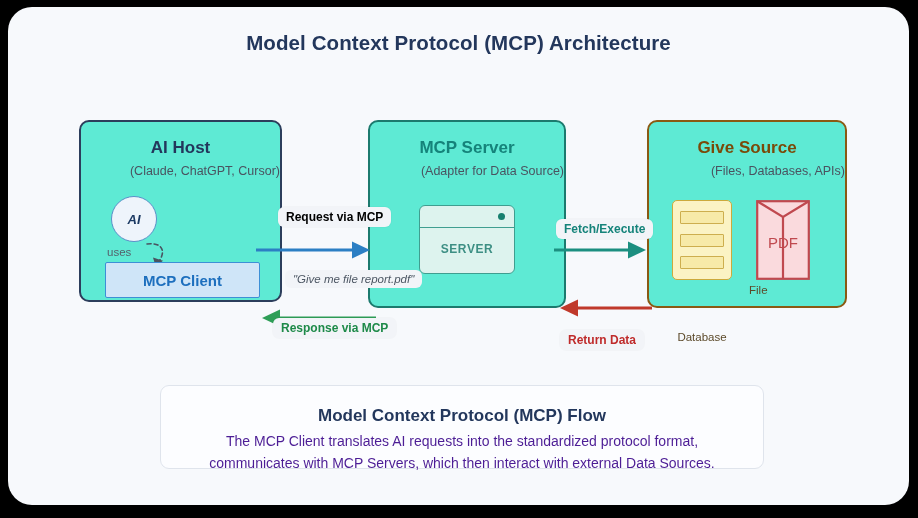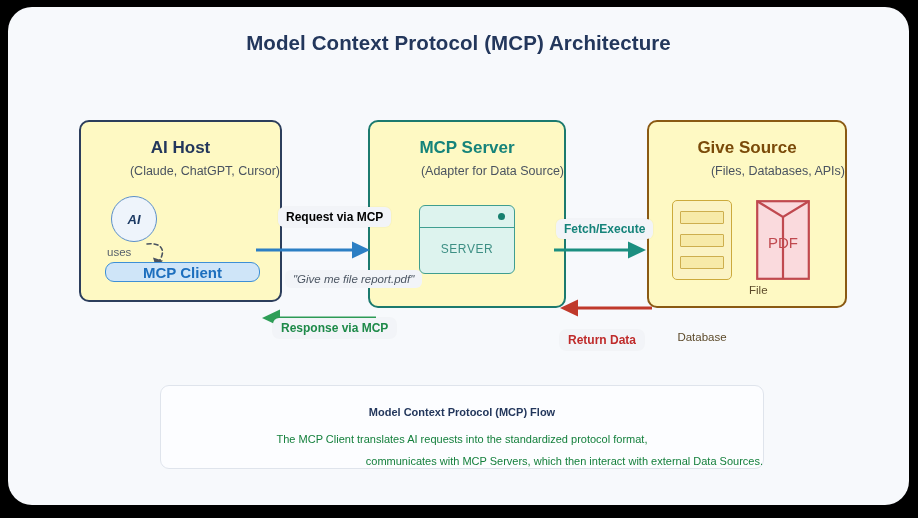--- a/index.html
+++ b/index.html
@@ -36,21 +36,21 @@
     text-align: center;
     font-size: 20.5px;
     font-weight: bold;
     color: #23375c;
     letter-spacing: 0.1px;
   }
 
   
   .node {
     position: absolute;
-    background: #fef9c3;
+    background: #5eead4;
     border-radius: 10px;
     box-sizing: border-box;
   }
   .node-title {
     position: absolute;
     left: 0;
     width: 100%;
     text-align: center;
     font-size: 17px;
     font-weight: bold;
@@ -87,24 +87,24 @@
     position: absolute;
     left: 26px; top: 124px;
     font-size: 11.5px;
     color: #555f6b;
   }
   #uses-arrow { position: absolute; left: 60px; top: 118px; }
 
   #mcp-client {
     position: absolute;
     left: 24px; top: 140px;
-    width: 155px; height: 20px;
+    width: 155px; height: 36px;
     background: #cfe5f8;
     border: 1.8px solid #3d8fd6;
-    border-radius: 9px;
+    border-radius: 2px;
     box-sizing: border-box;
     display: flex; align-items: center; justify-content: center;
     font-size: 15px; font-weight: bold; color: #1d6fbe;
   }
 
   
   #mcp-server {
     left: 360px; top: 113px; width: 198px; height: 188px;
     border: 2.2px solid #1c7a6e;
   }
@@ -112,20 +112,21 @@
   #mcp-server .node-sub   { top: 42px; }
 
   #server-icon {
     position: absolute;
     left: 49px; top: 83px;
     width: 96px; height: 69px;
     background: #ddf3ee;
     border: 1.8px solid #3f9e90;
     border-radius: 6px;
     box-sizing: border-box;
+    font-weight: bold;
   }
   #server-divider {
     position: absolute;
     left: 0; top: 21px;
     width: 100%; height: 0;
     border-top: 1.6px solid #3f9e90;
   }
   #server-dot {
     position: absolute;
     right: 9px; top: 7px;
@@ -229,34 +230,34 @@
     background: #fcfdff;
     border: 1px solid #dfe4ec;
     border-radius: 9px;
     box-sizing: border-box;
   }
   #footer-title {
     position: absolute;
     left: 0; top: 20px;
     width: 100%;
     text-align: center;
-    font-size: 11px;
+    font-size: 17px;
     font-weight: bold;
     color: #23375c;
   }
   #footer-line1, #footer-line2 {
     position: absolute;
     left: 0;
     width: 100%;
     text-align: center;
-    font-size: 11px;
-    color: #15803d;
+    font-size: 14px;
+    color: #4c1d95;
   }
   #footer-line1 { top: 47px; }
-  #footer-line2 { top: 69px; text-align: right; }
+  #footer-line2 { top: 69px; }
 </style>
 </head>
 <body>
 
 <div id="stage">
   <div id="panel">
 
     <div id="diagram-title">Model Context Protocol (MCP) Architecture</div>
 
     <div class="node" id="ai-host">

